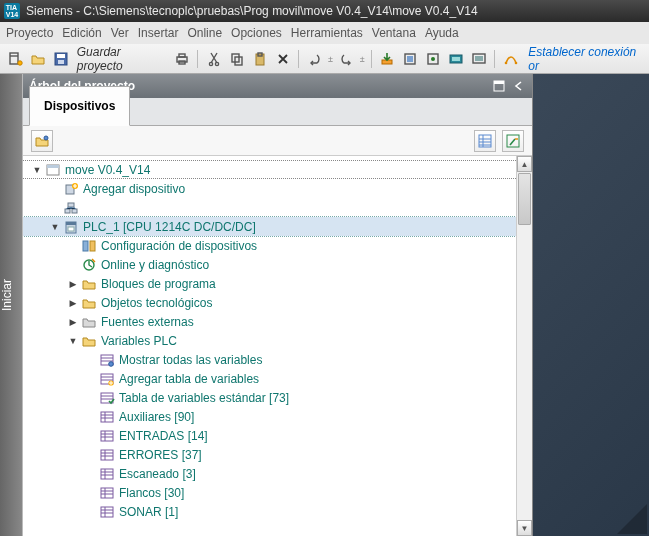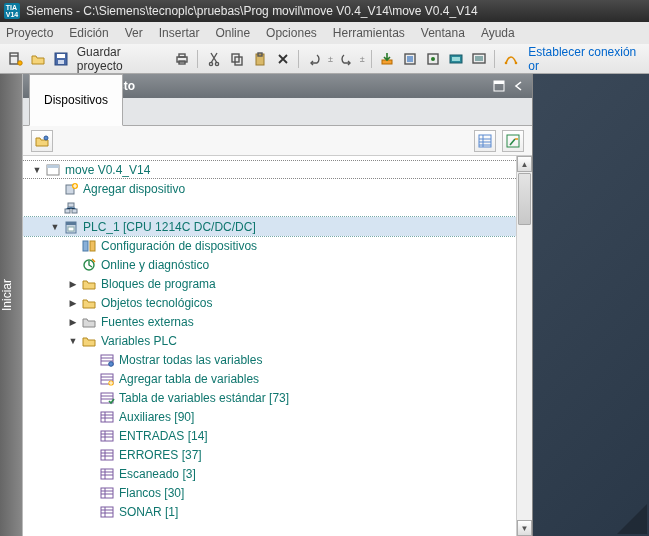--- a/index.html
+++ b/index.html
@@ -2,42 +2,42 @@
 <html><head>
 <meta charset="utf-8">
 <style>
   * { margin: 0; padding: 0; box-sizing: border-box; font-family: "Segoe UI", Tahoma, sans-serif; font-size: 12px; }
   body { width: 649px; height: 536px; background: #2a3a4a; overflow: hidden; }
   
   .title-bar { height: 22px; background: linear-gradient(#4a4a4a, #2a2a2a); color: #fff; display: flex; align-items: center; padding-left: 4px; gap: 6px; }
   .app-icon { width: 16px; height: 16px; background: #0a7aa0; border-radius: 2px; display: flex; align-items: center; justify-content: center; color: #fff; font-size: 7px; line-height: 1; font-weight: bold; }
   .title-text { font-size: 12px; color: #e8e8e8; }
   
-  .menu-bar { height: 22px; background: #e8e8e8; display: flex; align-items: center; padding: 0 6px; gap: 16px; color: #555; }
+  .menu-bar { height: 22px; background: #e8e8e8; display: flex; align-items: center; padding: 0 6px; gap: 9px; color: #555; }
   .menu-item { cursor: default; }
   
-  .toolbar { height: 30px; background: linear-gradient(#f5f5f5,#e5e5e5); border-bottom: 1px solid #aaa; display: flex; align-items: center; padding: 0 6px; gap: 4px; overflow: hidden; }
+  .toolbar { height: 30px; background: linear-gradient(#f5f5f5,#e5e5e5); border-bottom: 1px solid #aaa; display: flex; align-items: center; padding: 0 6px; gap: 4px; overflow: hidden; font-style: italic; }
   .tbtn { width: 20px; height: 20px; display: flex; align-items: center; justify-content: center; border: 1px solid transparent; }
   .tbtn svg { width: 16px; height: 16px; }
   .t-sep { width: 1px; height: 18px; background: #bbb; margin: 0 2px; }
   .toolbar-label { color: #333; margin-left: 2px; margin-right: 4px; }
   .link-text { color: #06c; margin-left: 4px; }
   
   .body-row { display: flex; height: calc(536px - 74px); }
   
   .side-tab { width: 22px; background: linear-gradient(90deg,#888,#666); color: #fff; display: flex; align-items: flex-start; justify-content: center; padding-top: 20px; writing-mode: vertical-rl; transform: rotate(180deg); }
   
   .project-panel { width: 511px; background: #f5f5f5; display: flex; flex-direction: column; border-right: 1px solid #888; border-left: 1px solid #bbb; }
   
   .panel-header { height: 24px; background: linear-gradient(#8a8f94,#6a7076); color: #fff; display: flex; align-items: center; justify-content: space-between; padding: 0 6px; font-weight: bold; }
   .panel-header-icons { display: flex; gap: 6px; }
   .ph-icon { width: 14px; height: 14px; display:flex; align-items:center; justify-content:center; }
   
   .tab-row { height: 28px; display: flex; align-items: flex-end; border-bottom: 1px solid #aaa; padding-left: 6px; background: #e4e6e8; }
-  .tab-active { background: #fdfdfd; border: 1px solid #aaa; border-bottom: 1px solid #fdfdfd; padding: 18px 14px; position: relative; top: 1px; font-weight: normal; }
+  .tab-active { background: #fdfdfd; border: 1px solid #aaa; border-bottom: 1px solid #fdfdfd; padding: 12px 14px; position: relative; top: 1px; font-weight: bold; }
   
   .panel-toolbar { height: 30px; background: #f7f7f7; border-bottom: 1px solid #ccc; display: flex; align-items: center; justify-content: space-between; padding: 0 8px; }
   .ptb-left, .ptb-right { display:flex; gap:6px; }
   .pbtn { width: 22px; height: 22px; border: 1px solid #bbb; background: linear-gradient(#fff,#eee); display:flex; align-items:center; justify-content:center; }
   
   .tree-wrap { flex: 1; display: flex; overflow: hidden; background: #fff; }
   .tree { flex: 1; overflow: hidden; padding: 4px 0; }
   .scrollbar { width: 16px; background: #eee; border-left: 1px solid #ccc; display:flex; flex-direction:column; }
   .sb-btn { height: 16px; background: linear-gradient(#fff,#ddd); border:1px solid #aaa; display:flex; align-items:center; justify-content:center; font-size:8px; color:#555; }
   .sb-track { flex:1; background:#f0f0f0; }

